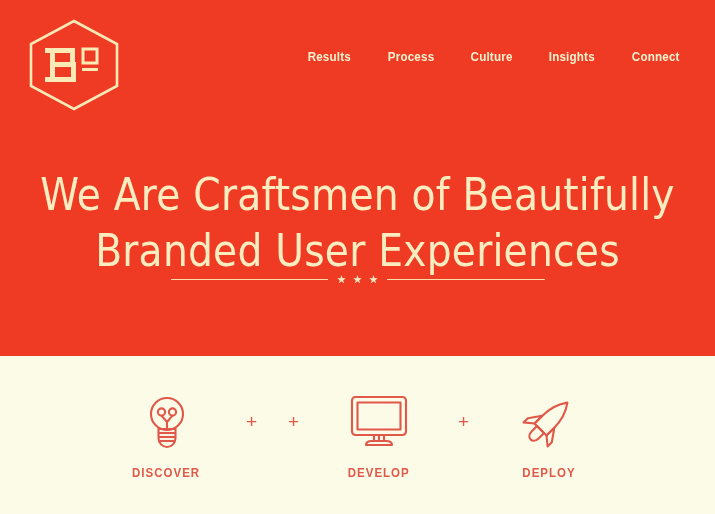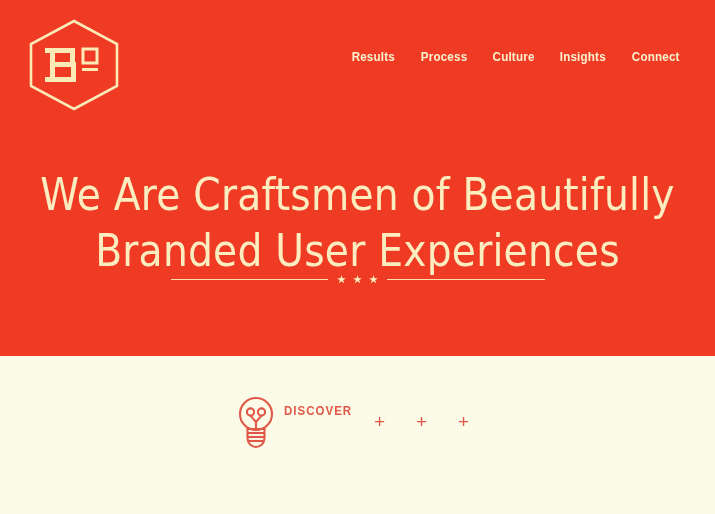--- a/index.html
+++ b/index.html
@@ -47,21 +47,21 @@
     height: 94px;
   }
   .logo svg { display: block; }
 
   .main-nav {
     position: absolute;
     right: 34px;
     top: 50px;
     display: flex;
     align-items: center;
-    gap: 22px;
+    gap: 33px;
   }
   .nav-link {
     color: #fbf3cf;
     font-family: "Liberation Sans Narrow", "Liberation Sans", sans-serif;
     font-size: 12.5px;
     font-weight: bold;
     letter-spacing: 0.2px;
     text-decoration: none;
     white-space: nowrap;
     cursor: pointer;
@@ -146,22 +146,22 @@
     left: 0;
     top: 34px;
     width: 715px;
     display: flex;
     align-items: flex-start;
     justify-content: center;
   }
   .step {
     width: 128px;
     display: flex;
-    flex-direction: row;
-    align-items: flex-start;
+    flex-direction: column;
+    align-items: center;
     cursor: pointer;
   }
   .step-icon {
     height: 62px;
     display: flex;
     align-items: center;
     justify-content: center;
   }
   .step-icon svg { display: block; }
   .step-label {
@@ -262,20 +262,46 @@
           </svg>
         </div>
         <div class="step-label">DISCOVER</div>
       </div>
 
       <div class="plus">+</div>
 
 
       <div class="plus">+</div>
 
+      <div class="step">
+        <div class="step-icon">
+          <svg width="62" height="54" viewBox="0 0 62 54" fill="none" stroke="#e0584a" stroke-width="2.1" stroke-linejoin="round" stroke-linecap="round">
+            <rect x="4" y="3" width="54" height="38" rx="3.5"></rect>
+            <rect x="9.5" y="8.5" width="43" height="27"></rect>
+            <line x1="26" y1="41" x2="26" y2="47"></line>
+            <line x1="31" y1="41" x2="31" y2="47"></line>
+            <line x1="36" y1="41" x2="36" y2="47"></line>
+            <path d="M18 51 C18 48 21 47 24 47 h14 c3 0 6 1 6 4 z"></path>
+          </svg>
+        </div>
+        <div class="step-label">DEVELOP</div>
+      </div>
 
       <div class="plus">+</div>
 
+      <div class="step">
+        <div class="step-icon">
+          <svg width="58" height="58" viewBox="0 0 58 58" fill="none" stroke="#e0584a" stroke-width="2.1" stroke-linejoin="round" stroke-linecap="round">
+            <g transform="rotate(45 29 29)">
+              <path d="M29 3 C35 11 37.5 21 37.5 31 L37.5 41 L20.5 41 L20.5 31 C20.5 21 23 11 29 3 Z"></path>
+              <path d="M20.5 30 L12 42 L12 48 L20.5 41 Z"></path>
+              <path d="M37.5 30 L46 42 L46 48 L37.5 41 Z"></path>
+              <path d="M24 41 L24 48 C24 52 26 55 29 55 C32 55 34 52 34 48 L34 41 Z"></path>
+            </g>
+          </svg>
+        </div>
+        <div class="step-label">DEPLOY</div>
+      </div>
 
     </div>
   </div>
 
 </div>
 
 </body></html>

